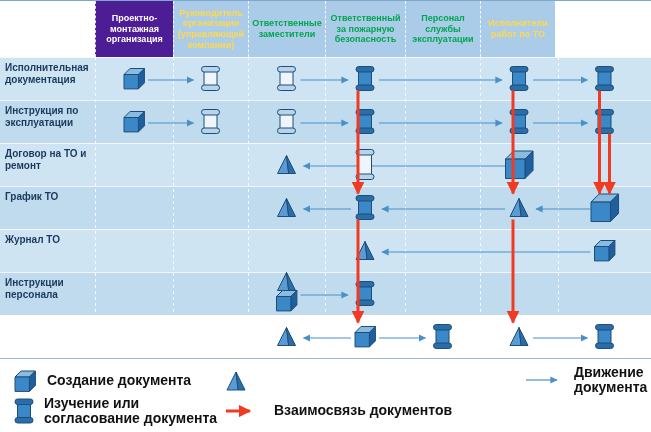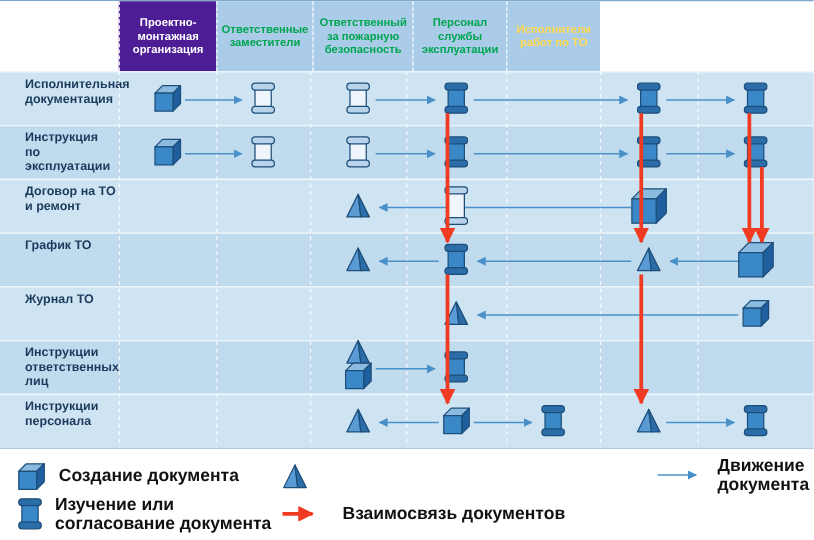--- a/index.html
+++ b/index.html
@@ -14,41 +14,42 @@
            font-size: 9px; font-weight: bold; line-height: 1.18; padding: 2px 2px; }
   .h-dark   { background: #4c1d95; color: #ffffff; }
   .h-green  { color: #00a550; }
   .h-yellow { color: #ffd84d; }
 
   
   .rows { position: relative; height: 301px; }
   .mrow { height: 43px; display: flex; border-top: 1px solid rgba(255,255,255,.75); }
   .mrow:nth-child(odd)  { background: #cfe4f3; }
   .mrow:nth-child(even) { background: #c0daee; }
-  .row-label { width: 95px; padding: 4px 2px 0 20px; font-size: 10px; font-weight: bold;
+  .row-label { width: 95px; padding: 4px 2px 0 5px; font-size: 10px; font-weight: bold;
                color: #1a3a5c; line-height: 1.15; }
   #matrix-svg { position: absolute; left: 0; top: 0; pointer-events: none; }
 
   
   .legend { height: 74px; background: #fff; border-top: 1px solid #9ab8d0;
             display: grid; grid-template-columns: 212px 300px auto;
             grid-template-rows: repeat(2, 1fr); grid-auto-flow: column;
             padding: 6px 6px 6px 12px; align-items: center; }
   .legend-item { display: flex; align-items: center; gap: 8px;
                  font-size: 14px; font-weight: bold; color: #111; line-height: 1.1; }
   .licon { flex: 0 0 auto; }
 </style>
 </head>
 <body>
 
 <div class="screen">
 
   <div class="header">
     <div class="corner"></div>
     <div class="hcell h-dark" style="width:78px">Проектно-монтажная организация</div>
+    <div class="hcell h-yellow" style="width:75px">Руководитель организации (управляющей компании)</div>
     <div class="hcell h-green" style="width:77px">Ответственные заместители</div>
     <div class="hcell h-green" style="width:80px">Ответственный за пожарную безопасность</div>
     <div class="hcell h-green" style="width:75px">Персонал службы эксплуатации</div>
     <div class="hcell h-yellow" style="width:75px">Исполнители работ по ТО</div>
   </div>
 
   <div class="rows">
     <div class="mrow">
         <div class="row-label">Исполнительная документация</div>
       </div>
@@ -56,23 +57,20 @@
         <div class="row-label">Инструкция по эксплуатации</div>
       </div>
     <div class="mrow">
         <div class="row-label">Договор на ТО и ремонт</div>
       </div>
     <div class="mrow">
         <div class="row-label">График ТО</div>
       </div>
     <div class="mrow">
         <div class="row-label">Журнал ТО</div>
-      </div>
-    <div class="mrow">
-        <div class="row-label">Инструкции ответственных лиц</div>
       </div>
     <div class="mrow">
         <div class="row-label">Инструкции персонала</div>
       </div>
     <svg id="matrix-svg" width="651" height="301">
         <defs>
           <marker id="mblue" markerWidth="9" markerHeight="8" refX="5.5" refY="3" orient="auto">
             <path d="M0,0 L6,3 L0,6 Z" fill="#4a90c8"></path>
           </marker>
           <marker id="mred" markerWidth="7" markerHeight="6" refX="3.8" refY="2.1" orient="auto">

